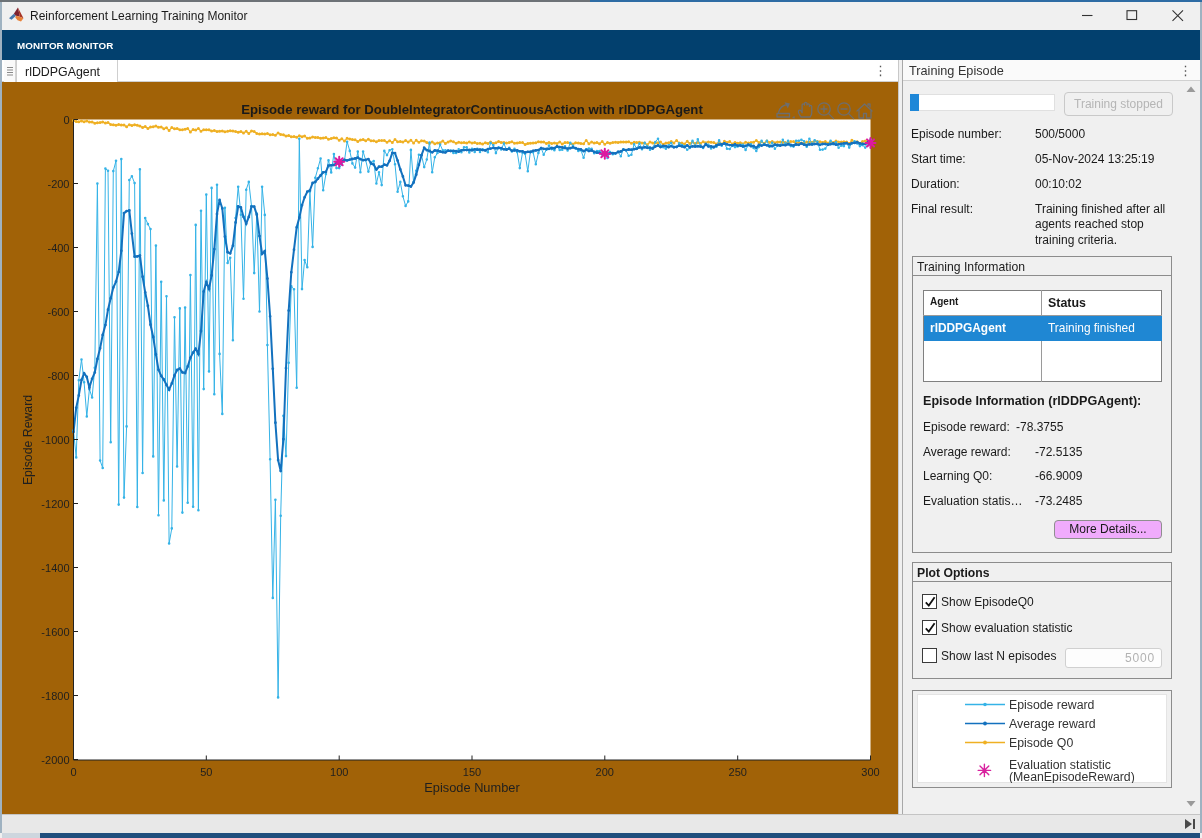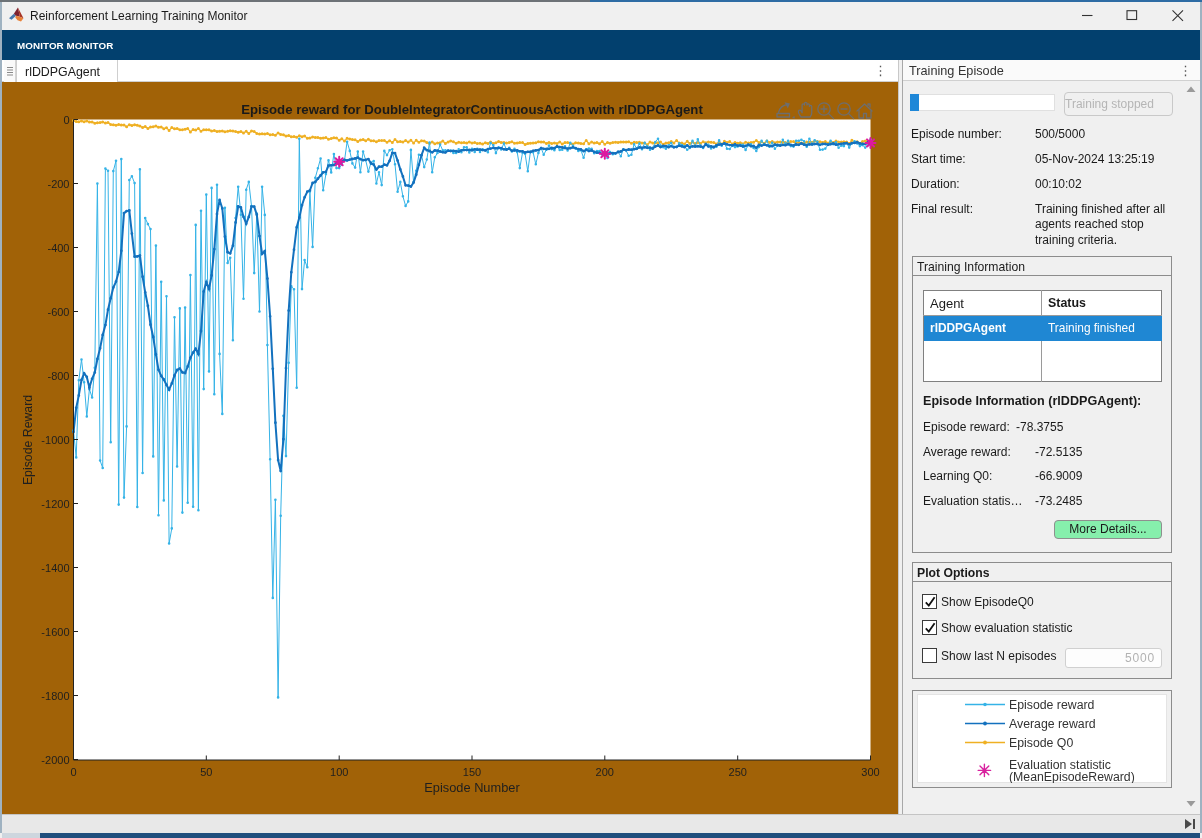--- a/index.html
+++ b/index.html
@@ -96,50 +96,50 @@
 <div class="abs" style="left:909px;top:64px;font-size:12.7px;color:#333">Training Episode</div>
 <div class="abs" style="left:1179px;top:63px;font-size:13px;color:#555">⋮</div>
 <svg class="abs" style="left:1186px;top:86px" width="10" height="7" viewBox="0 0 10 7">
     <polygon points="5,0.5 9.5,6 0.5,6" fill="#9a9a9a"></polygon>
   </svg>
 <svg class="abs" style="left:1186px;top:800px" width="10" height="7" viewBox="0 0 10 7">
     <polygon points="5,6.5 9.5,1 0.5,1" fill="#9a9a9a"></polygon>
   </svg>
 <div class="abs" style="left:910px;top:94px;width:145px;height:17px;background:#fff;border:1px solid #e0e0e0"></div>
 <div class="abs" style="left:910px;top:94px;width:9px;height:17px;background:#1e87d8"></div>
-<div class="abs" style="left:1064px;top:92px;width:109px;height:24px;border:1px solid #c9c9c9;border-radius:4px;font-size:12px;color:#b5b5b5;text-align:left;line-height:22px">Training stopped</div>
+<div class="abs" style="left:1064px;top:92px;width:109px;height:24px;border:1px solid #c9c9c9;border-radius:4px;font-size:12px;color:#b5b5b5;text-align:center;line-height:22px">Training stopped</div>
 <div class="abs lbl" style="left:911px;top:127px">Episode number:</div>
 <div class="abs lbl" style="left:1035px;top:127px">500/5000</div>
 <div class="abs lbl" style="left:911px;top:152px">Start time:</div>
 <div class="abs lbl" style="left:1035px;top:152px">05-Nov-2024 13:25:19</div>
 <div class="abs lbl" style="left:911px;top:177px">Duration:</div>
 <div class="abs lbl" style="left:1035px;top:177px">00:10:02</div>
 <div class="abs lbl" style="left:911px;top:202px">Final result:</div>
 <div class="abs lbl" style="left:1035px;top:202px;width:140px;line-height:15.3px">Training finished after all agents reached stop training criteria.</div>
 <div class="abs" style="left:912px;top:256px;width:260px;height:297px;border:1px solid #8c8c8c"></div>
 <div class="abs" style="left:912px;top:256px;width:260px;height:20px;border-bottom:1px solid #8c8c8c"></div>
 <div class="abs" style="left:917px;top:260px;font-size:12.2px;font-weight:normal;color:#1a1a1a">Training Information</div>
 <div class="abs" style="left:923px;top:290px;width:239px;height:92px;background:#fff;border:1px solid #808080"></div>
 <div class="abs" style="left:1041px;top:290px;width:1px;height:92px;background:#9a9a9a"></div>
 <div class="abs" style="left:923px;top:315px;width:239px;height:1px;background:#9a9a9a"></div>
 <div class="abs" style="left:924px;top:316px;width:238px;height:25px;background:#1f87d3"></div>
-<div class="abs" style="left:930px;top:296px;font-size:13px;font-weight:normal;color:#1a1a1a">Agent</div>
+<div class="abs" style="left:930px;top:296px;font-size:10px;font-weight:bold;color:#1a1a1a">Agent</div>
 <div class="abs" style="left:1048px;top:296px;font-size:12.4px;font-weight:bold;color:#1a1a1a">Status</div>
 <div class="abs" style="left:930px;top:321px;font-size:11.9px;font-weight:bold;color:#fdfdfd">rlDDPGAgent</div>
 <div class="abs" style="left:1048px;top:321px;font-size:11.9px;font-weight:normal;color:#fdfdfd">Training finished</div>
 <div class="abs" style="left:923px;top:394px;font-size:12.6px;font-weight:bold;color:#1a1a1a">Episode Information (rlDDPGAgent):</div>
 <div class="abs lbl" style="left:923px;top:420px">Episode reward:</div>
 <div class="abs lbl" style="left:1016px;top:420px">-78.3755</div>
 <div class="abs lbl" style="left:923px;top:445px">Average reward:</div>
 <div class="abs lbl" style="left:1035px;top:445px">-72.5135</div>
 <div class="abs lbl" style="left:923px;top:469px">Learning Q0:</div>
 <div class="abs lbl" style="left:1035px;top:469px">-66.9009</div>
 <div class="abs lbl" style="left:923px;top:494px">Evaluation statis…</div>
 <div class="abs lbl" style="left:1035px;top:494px">-73.2485</div>
-<div class="abs" style="left:1054px;top:520px;width:108px;height:19px;border:1px solid #8f8f8f;border-radius:4px;background:#86efac;font-size:12px;color:#1a1a1a;text-align:center;line-height:17px">More Details...</div>
+<div class="abs" style="left:1054px;top:520px;width:108px;height:19px;border:1px solid #8f8f8f;border-radius:4px;background:#f0abfc;font-size:12px;color:#1a1a1a;text-align:center;line-height:17px">More Details...</div>
 <div class="abs" style="left:912px;top:562px;width:260px;height:117px;border:1px solid #8c8c8c"></div>
 <div class="abs" style="left:912px;top:562px;width:260px;height:20px;border-bottom:1px solid #8c8c8c"></div>
 <div class="abs" style="left:917px;top:566px;font-size:12.2px;font-weight:bold;color:#1a1a1a">Plot Options</div>
 <div class="abs" style="left:922px;top:594px;width:15px;height:15px;background:#fff;border:1.5px solid #3a3a3a"></div>
 <svg class="abs" style="left:924px;top:596px" width="12" height="12" viewBox="0 0 12 12">
     <path d="M1.8 6.3l3 3.3L10.6 1.2" stroke="#111" stroke-width="1.8" fill="none"></path>
   </svg>
 <div class="abs lbl" style="left:941px;top:595px">Show EpisodeQ0</div>
 <div class="abs" style="left:922px;top:620px;width:15px;height:15px;background:#fff;border:1.5px solid #3a3a3a"></div>
 <svg class="abs" style="left:924px;top:622px" width="12" height="12" viewBox="0 0 12 12">

